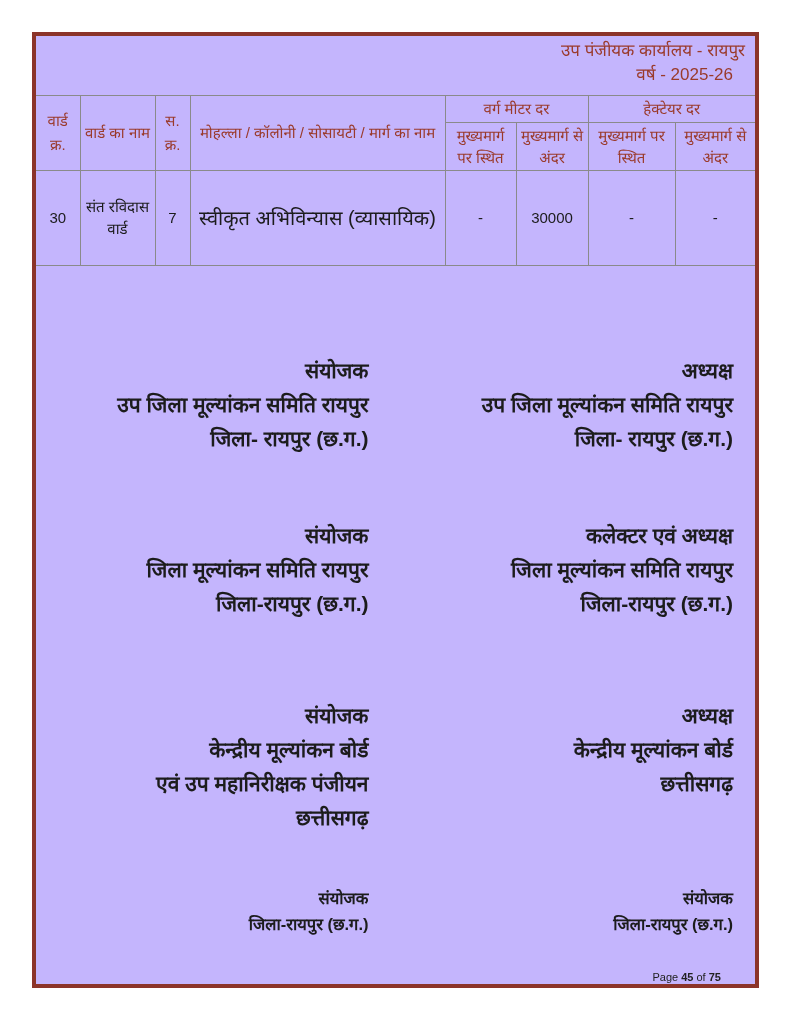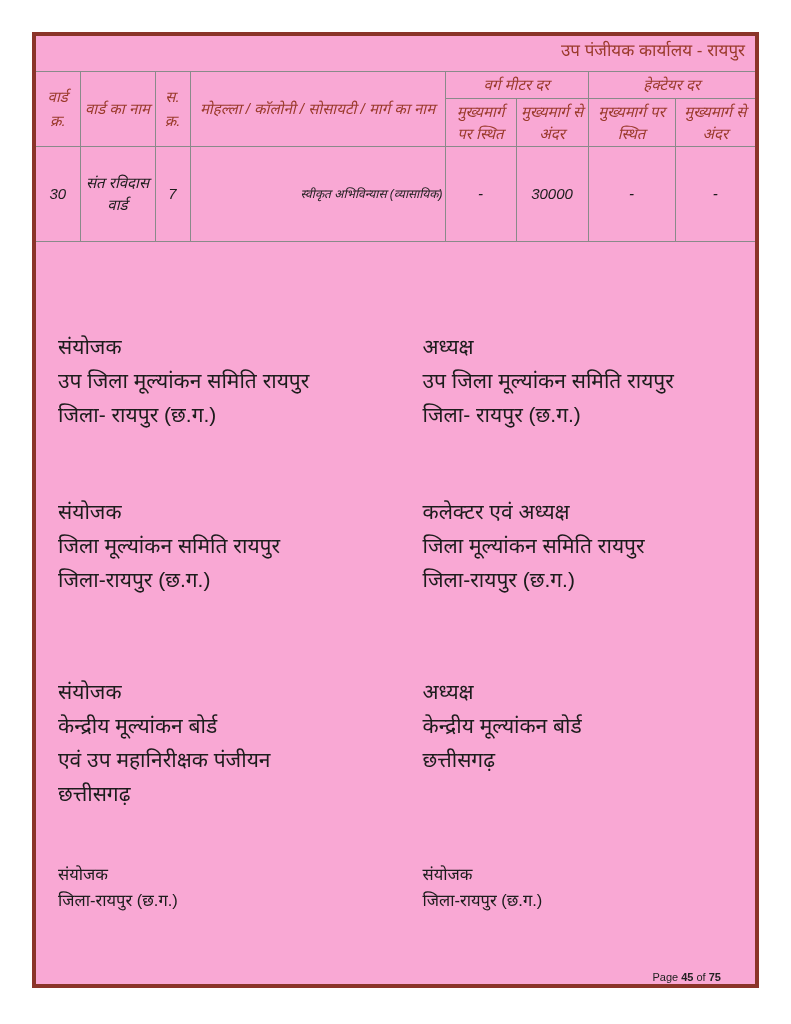--- a/index.html
+++ b/index.html
@@ -14,41 +14,40 @@
     width: 791px; height: 1024px;
     background: #ffffff;
     font-family: "Liberation Sans", "DejaVu Sans", sans-serif;
     color: var(--text);
   }
   .page {
     position: absolute;
     left: 32px; top: 32px;
     width: 727px; height: 956px;
     border: 4px solid var(--border);
-    background: #f9a8d4;
+    background: #c4b5fd;
     overflow: hidden;
   }
   
   .doc-header {
     margin-top: 3px;
     text-align: right;
     color: var(--accent);
     font-size: 17px;
     line-height: 24px;
     padding-right: 10px;
   }
   .doc-header .year-line { padding-right: 12px; }
 
   
   table.rate-table {
     width: 100%;
     border-collapse: collapse;
     table-layout: fixed;
     margin-top: 8px;
-    font-style: italic;
   }
   .rate-table th, .rate-table td {
     border: 1px solid var(--grid);
     text-align: center;
     vertical-align: middle;
     padding: 1px 2px;
     overflow: hidden;
   }
   .rate-table tr > *:first-child { border-left: none; }
   .rate-table tr > *:last-child  { border-right: none; }
@@ -59,35 +58,35 @@
     line-height: 22px;
   }
   .rate-table .group-row th { height: 27px; line-height: 24px; }
   .rate-table .sub-row th   { height: 48px; margin-top: 20px; }
   .rate-table tbody td {
     height: 95px;
     font-size: 15px;
     color: var(--text);
     line-height: 22px;
   }
-  .rate-table td.locality-cell { font-size: 12px; text-align: right; }
+  .rate-table td.locality-cell { font-size: 20px; }
 
   
   .sig-row {
     display: flex;
     justify-content: space-between;
     padding: 0 22px;
   }
   .sig-block {
     width: 46%;
-    text-align: left;
+    text-align: right;
     font-size: 21px;
     line-height: 34px;
     color: var(--text);
-    font-weight: 400;
+    font-weight: 700;
   }
   .sig-row-1 { margin-top: 88px; }
   .sig-row-2 { margin-top: 63px; }
   .sig-row-3 { margin-top: 78px; }
   .sig-row-4 { margin-top: 50px; }
   .sig-row-4 .sig-block { font-size: 16.5px; line-height: 26px; }
 
   
   .page-footer {
     position: absolute;
@@ -97,20 +96,21 @@
   }
   .page-footer b { font-weight: bold; }
 </style>
 </head>
 <body>
 
 <div class="page">
 
   <div class="doc-header">
     <div class="office-line">उप पंजीयक कार्यालय - रायपुर</div>
+    <div class="year-line">वर्ष - 2025-26</div>
   </div>
 
   <table class="rate-table">
     <colgroup>
       <col style="width:44px">
       <col style="width:75px">
       <col style="width:35px">
       <col style="width:255px">
       <col style="width:71px">
       <col style="width:72px">

